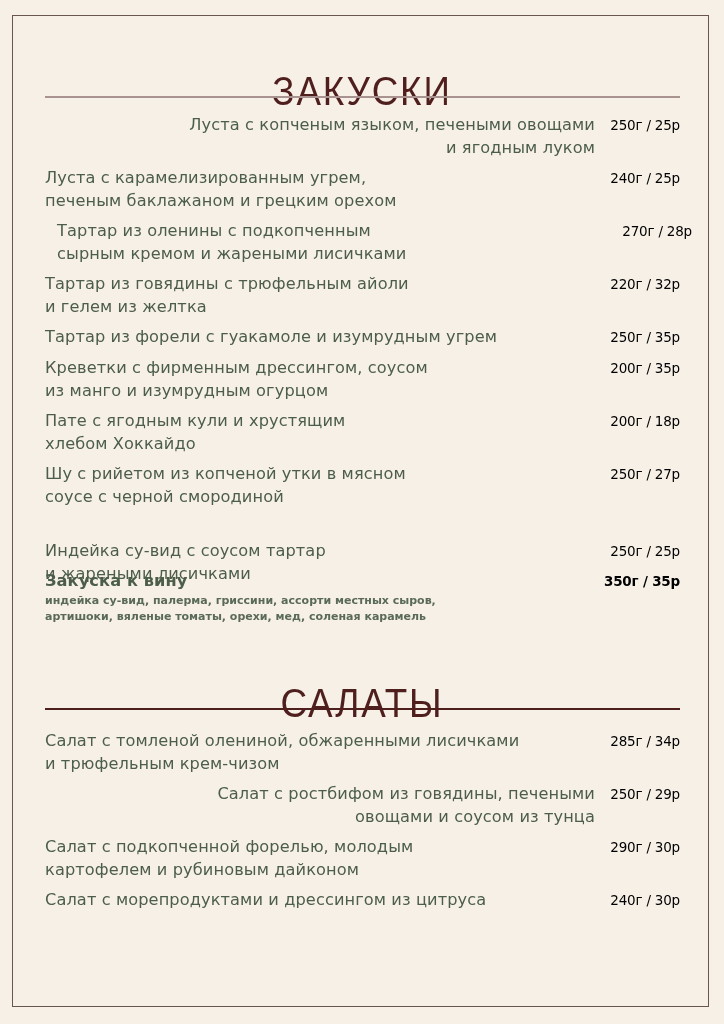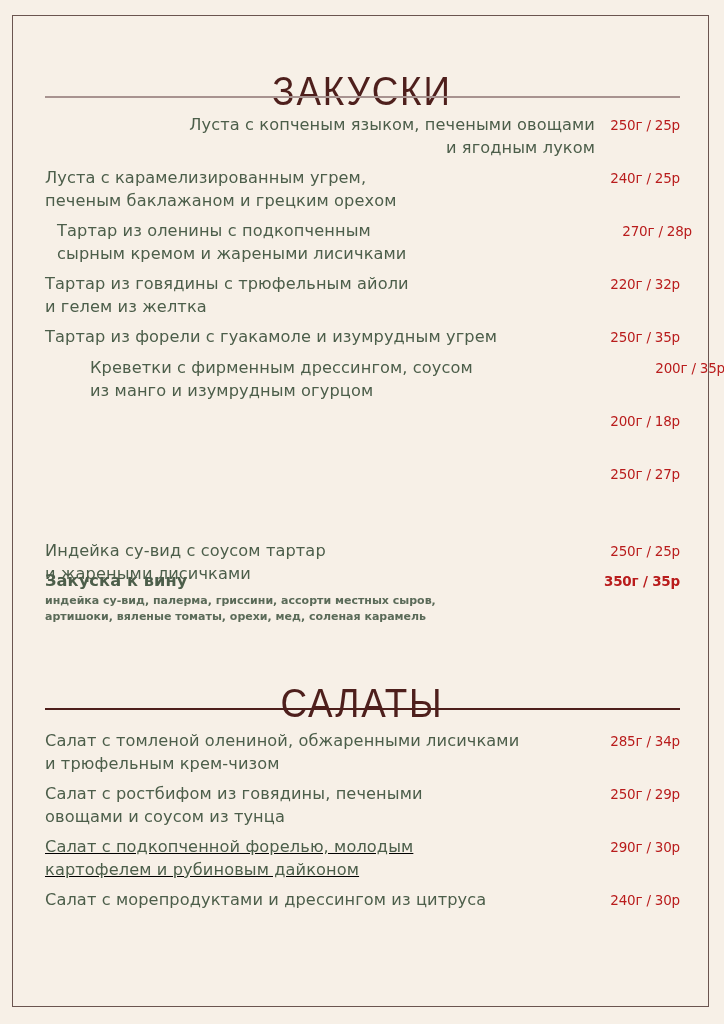--- a/index.html
+++ b/index.html
@@ -64,21 +64,21 @@
       font-family: "DejaVu Sans", sans-serif;
       font-size: 11px;
       line-height: 16px;
       white-space: pre-line;
       margin-top: 1px;
     }
     .item-price {
       position: absolute;
       right: 0;
       top: 3px;
-      color: #b91c1c;
+      color: #000000;
       font-family: "DejaVu Sans", sans-serif;
       font-size: 13.5px;
       line-height: 18px;
       white-space: nowrap;
       letter-spacing: -0.2px;
     }
   </style>
 </head>
 <body>
 
@@ -104,29 +104,33 @@
 </div>
 <div class="item" style="top:272px;">
   <div class="item-name">Тартар из говядины с трюфельным айоли
 и гелем из желтка</div>
   <div class="item-price">220г / 32р</div>
 </div>
 <div class="item" style="top:325px;">
   <div class="item-name" style="width:570px;">Тартар из форели с гуакамоле и изумрудным угрем</div>
   <div class="item-price">250г / 35р</div>
 </div>
-<div class="item" style="top:356px;margin-left:45px;">
+<div class="item" style="top:356px;">
   <div class="item-name">Креветки с фирменным дрессингом, соусом
 из манго и изумрудным огурцом</div>
   <div class="item-price">200г / 35р</div>
 </div>
 <div class="item" style="top:409px;">
+  <div class="item-name">Пате с ягодным кули и хрустящим
+хлебом Хоккайдо</div>
   <div class="item-price">200г / 18р</div>
 </div>
 <div class="item" style="top:462px;">
+  <div class="item-name">Шу с рийетом из копченой утки в мясном
+соусе с черной смородиной</div>
   <div class="item-price">250г / 27р</div>
 </div>
 <div class="item" style="top:515px;margin-top:24px;">
   <div class="item-name">Индейка су-вид с соусом тартар
 и жареными лисичками</div>
   <div class="item-price">250г / 25р</div>
 </div>
 <div class="item" style="top:569px;font-weight:bold;">
   <div class="item-name">Закуска к вину</div>
   <div class="item-desc">индейка су-вид, палерма, гриссини, ассорти местных сыров,
@@ -135,26 +139,26 @@
 </div>
 
 <h1 class="section-title" style="top:656px;">САЛАТЫ</h1>
 <div class="divider dark" style="top:708px;"></div>
 
 <div class="item" style="top:729px;">
   <div class="item-name" style="width:560px;">Салат с томленой олениной, обжаренными лисичками
 и трюфельным крем-чизом</div>
   <div class="item-price">285г / 34р</div>
 </div>
-<div class="item" style="top:782px;">
+<div class="item" style="top:782px;text-align:right;">
   <div class="item-name">Салат с ростбифом из говядины, печеными
 овощами и соусом из тунца</div>
   <div class="item-price">250г / 29р</div>
 </div>
-<div class="item" style="top:835px;text-decoration:underline;">
+<div class="item" style="top:835px;">
   <div class="item-name">Салат с подкопченной форелью, молодым
 картофелем и рубиновым дайконом</div>
   <div class="item-price">290г / 30р</div>
 </div>
 <div class="item" style="top:888px;">
   <div class="item-name" style="width:560px;">Салат с морепродуктами и дрессингом из цитруса</div>
   <div class="item-price">240г / 30р</div>
 </div>
 
 </body></html>

